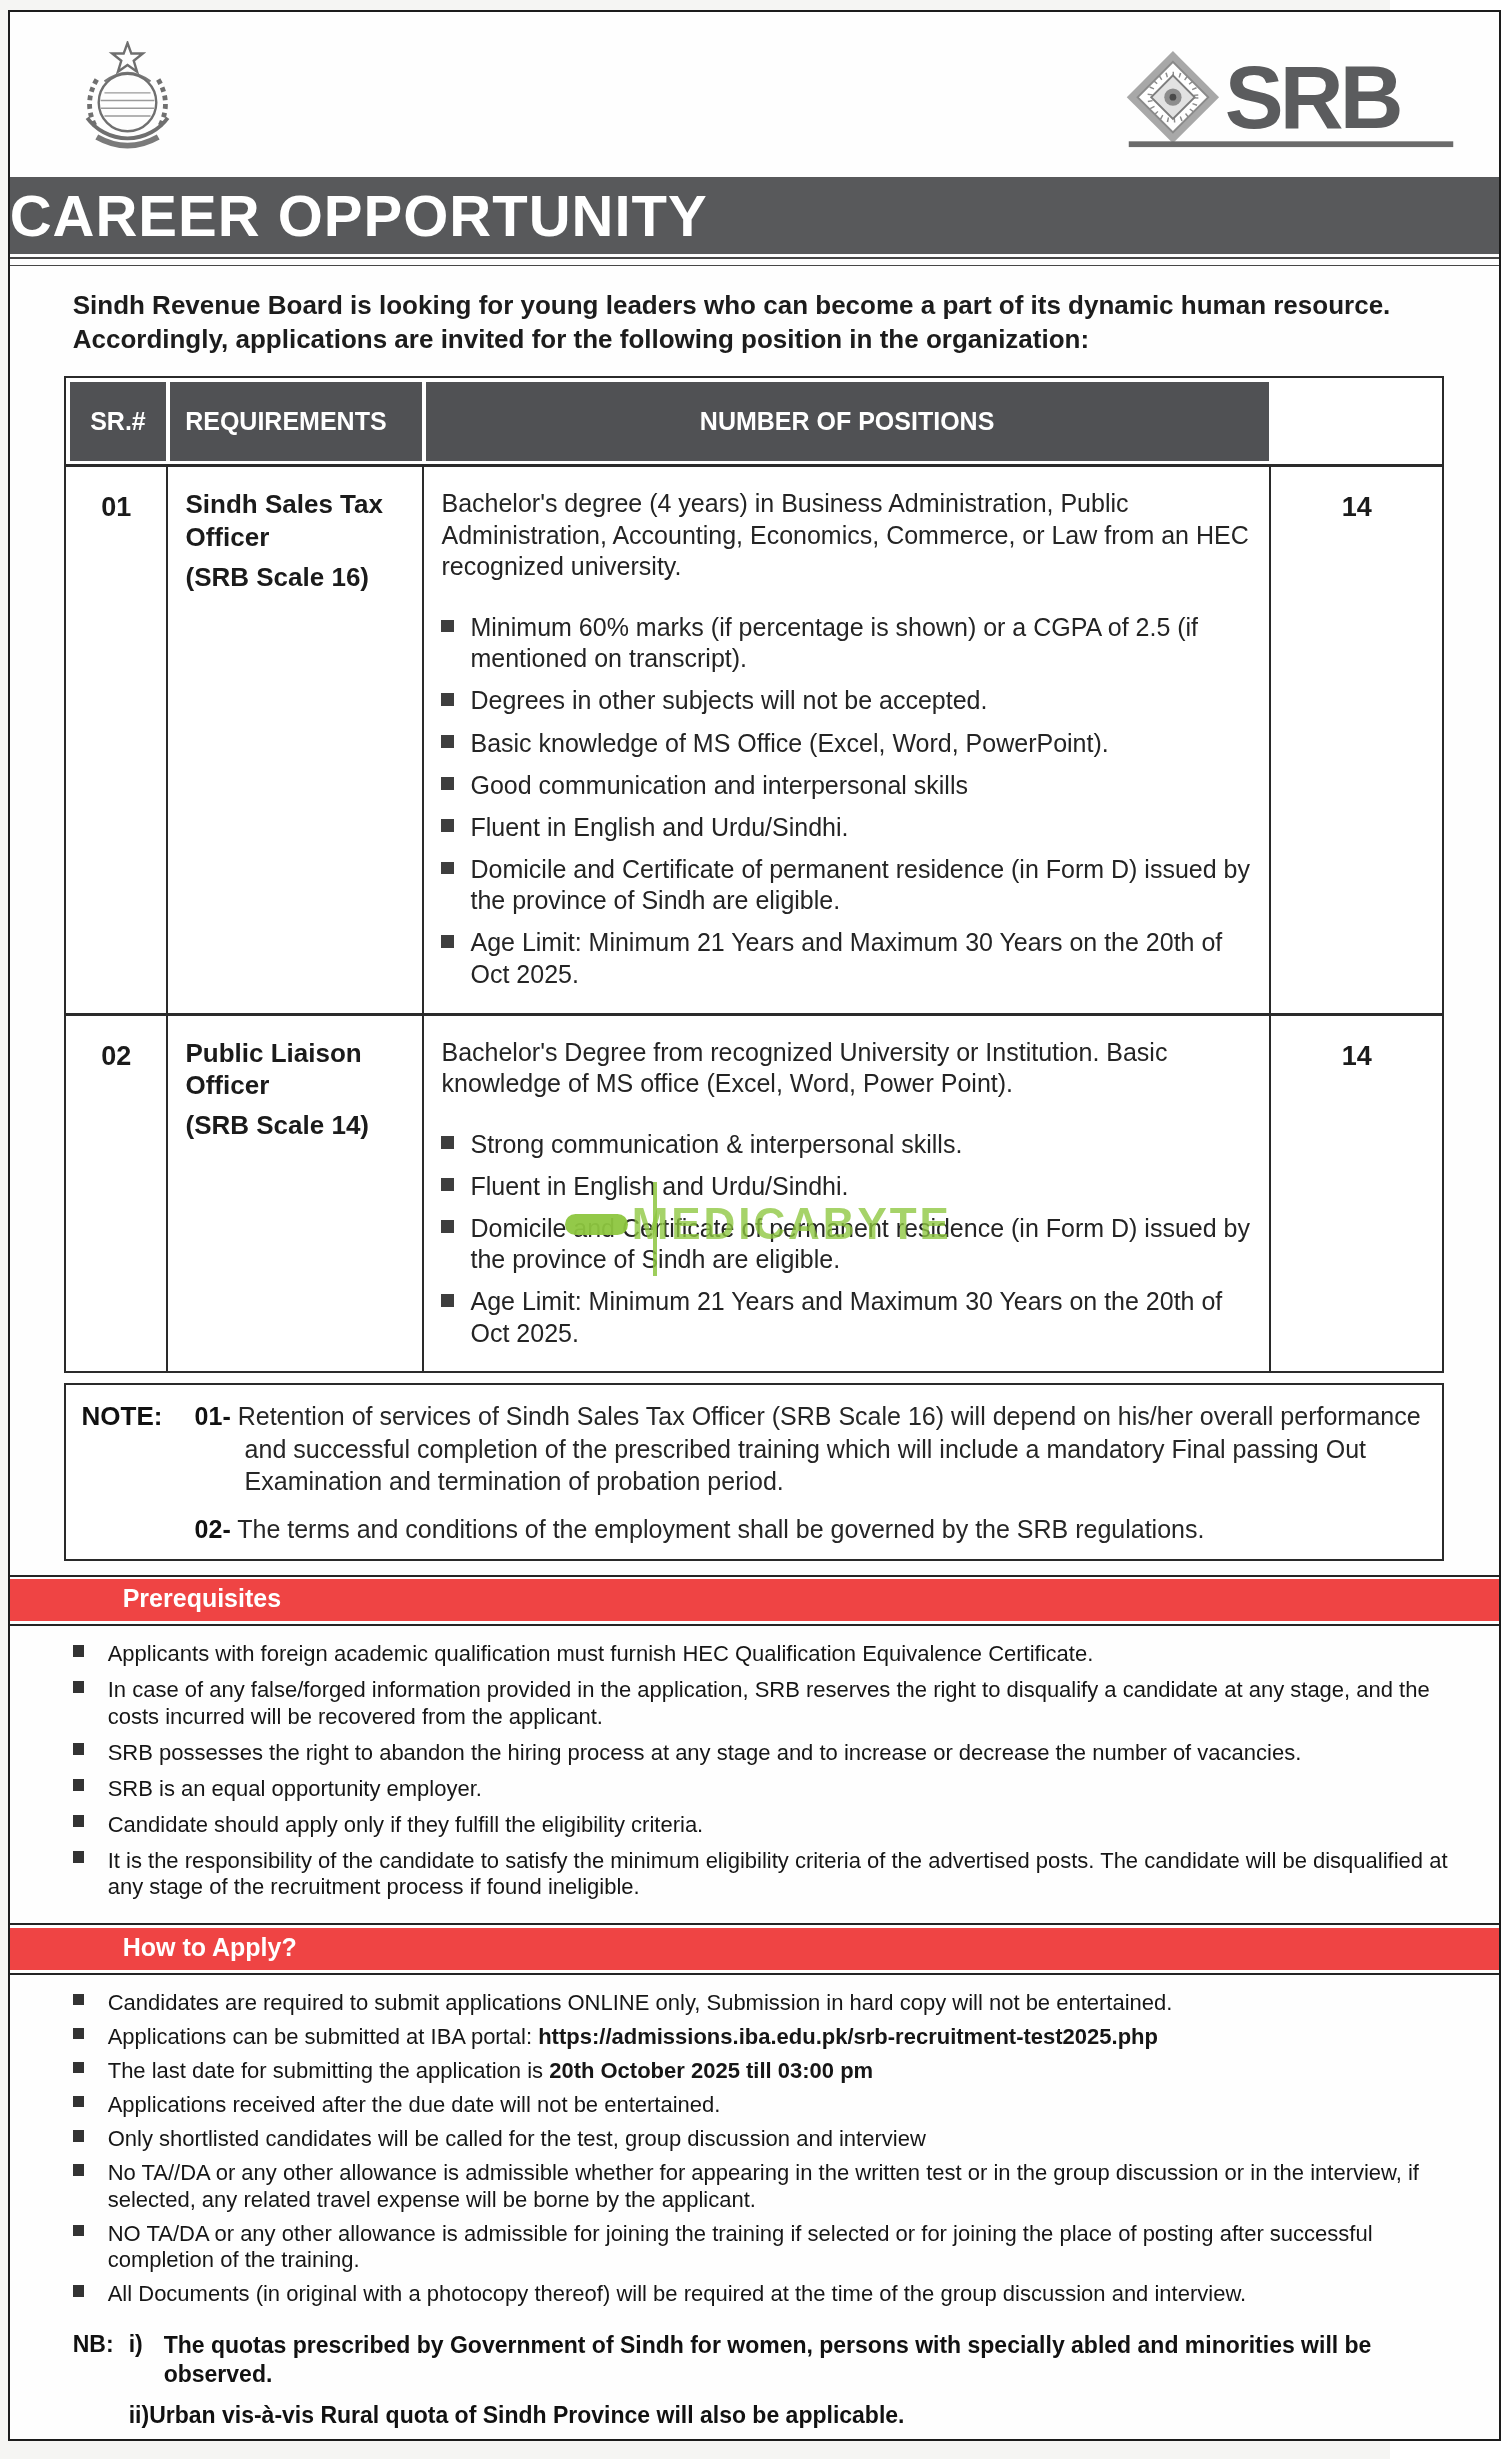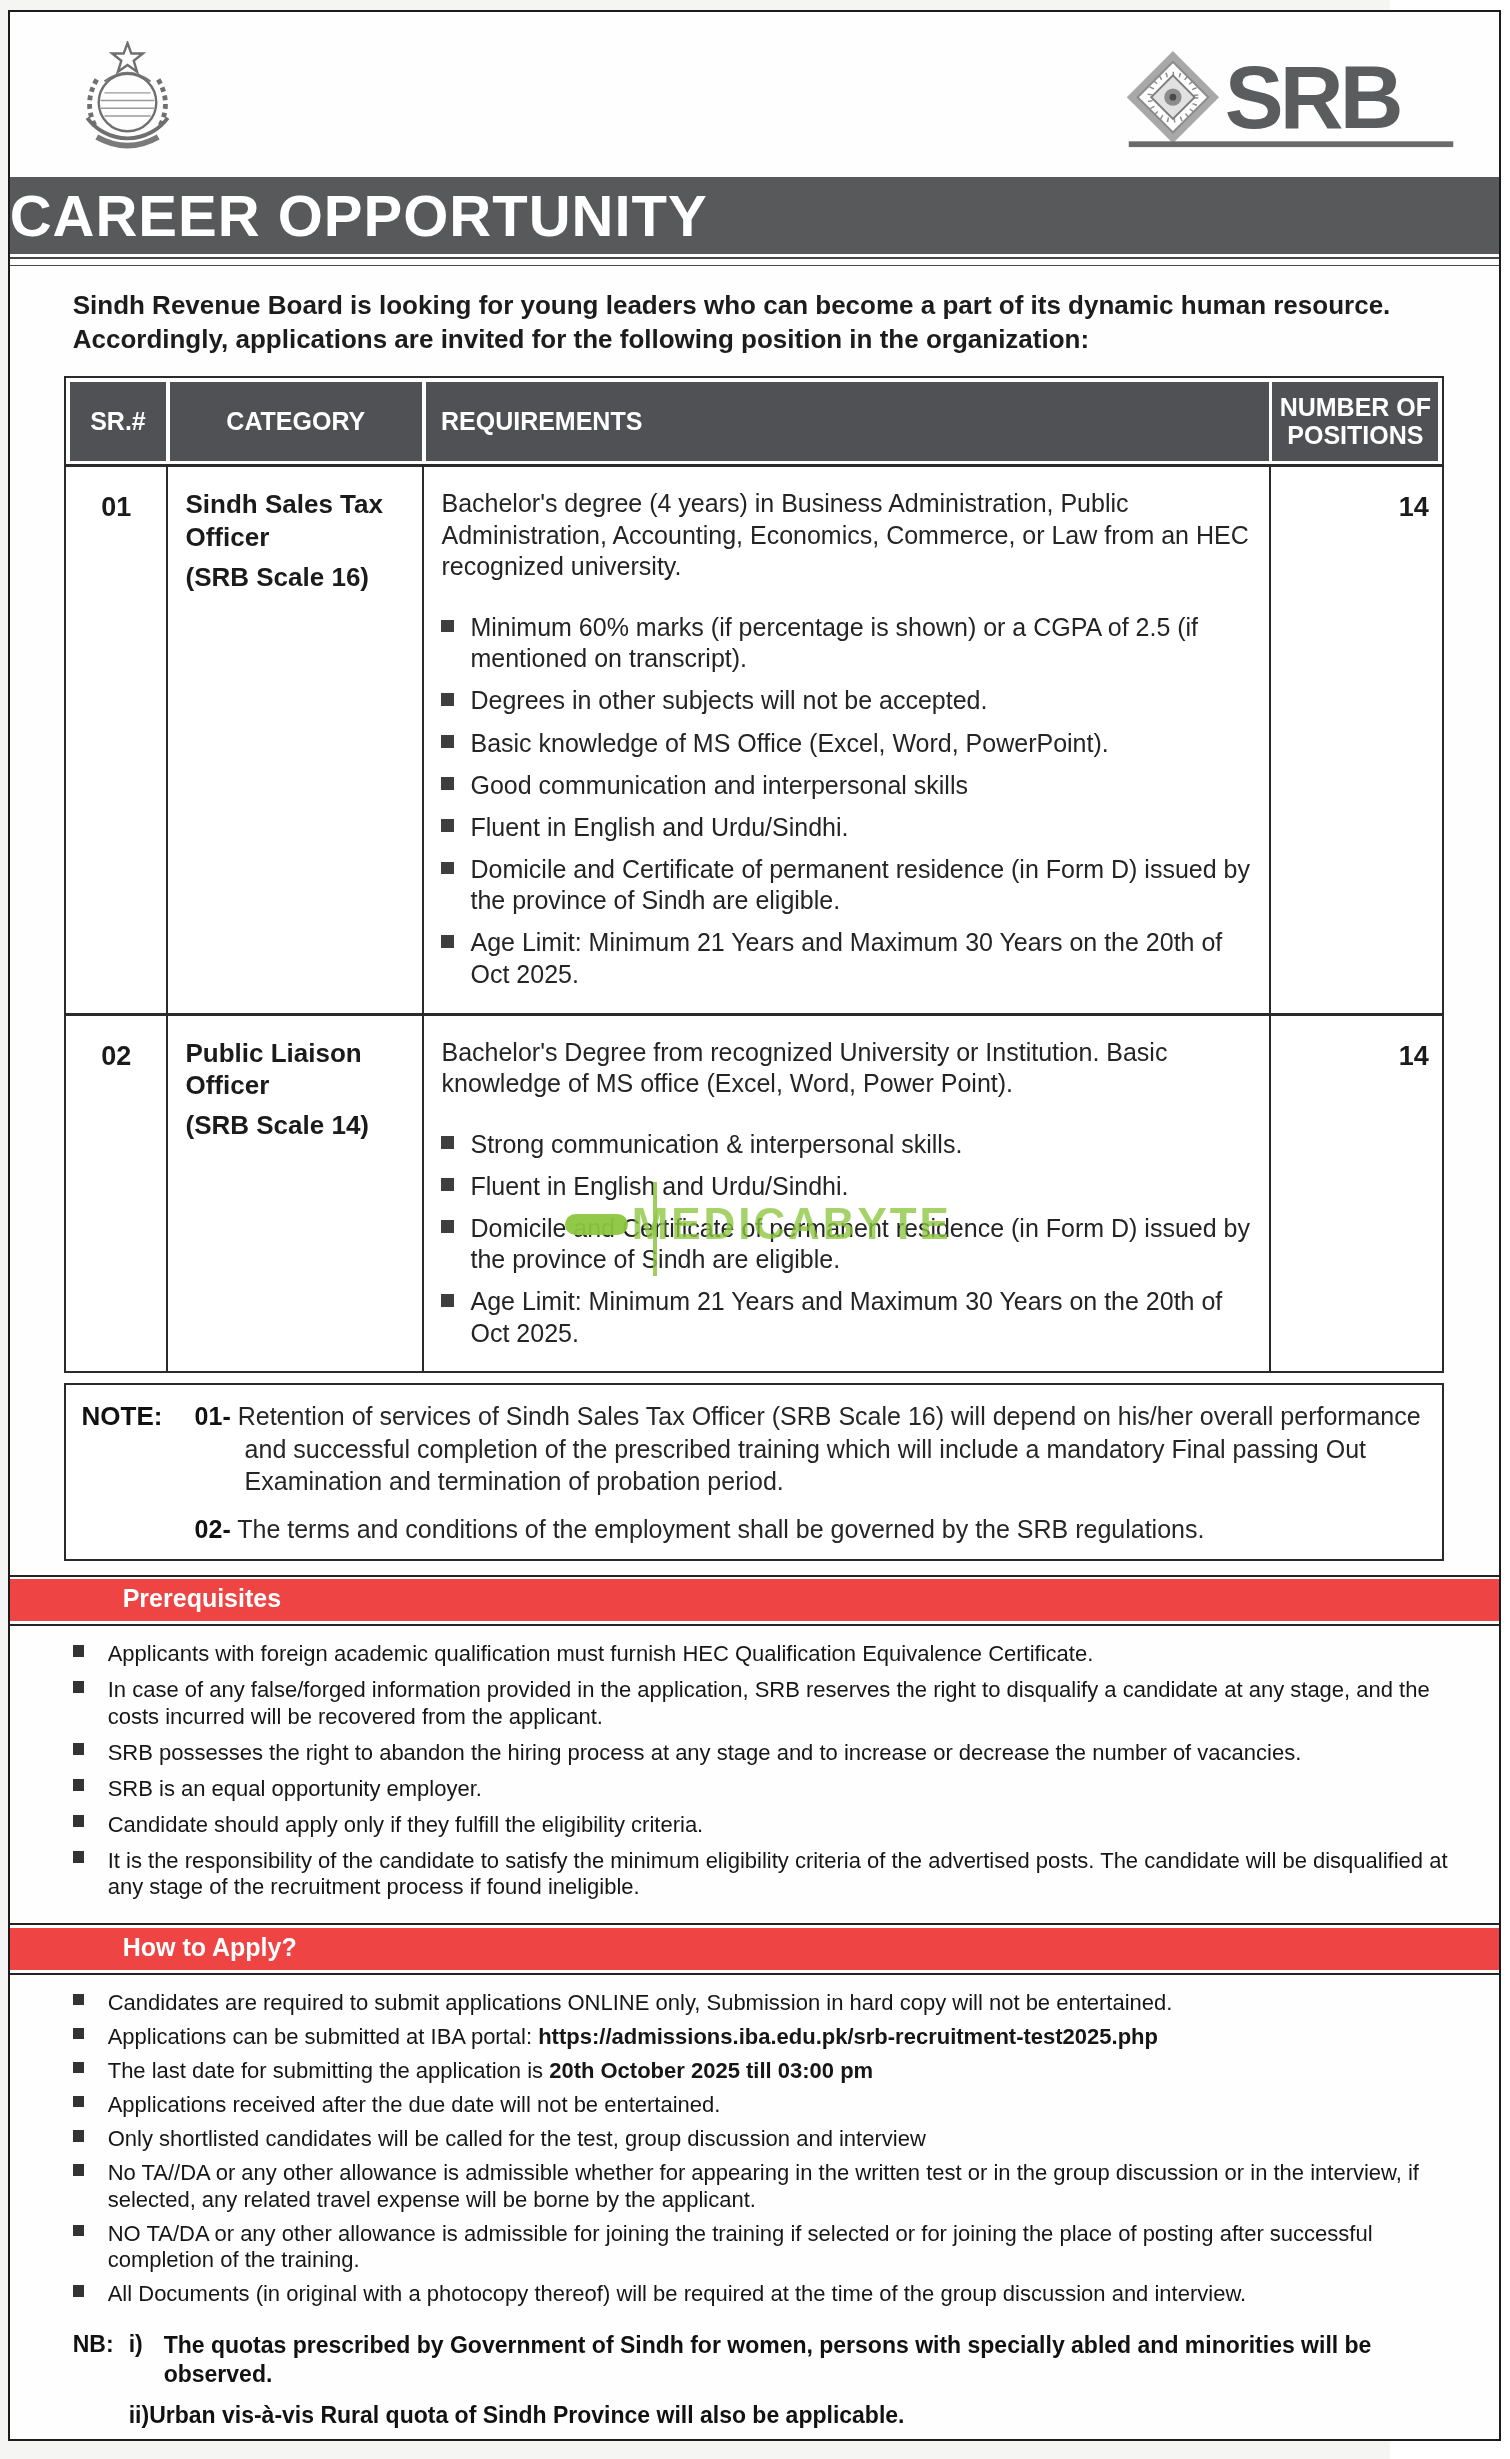--- a/index.html
+++ b/index.html
@@ -37,21 +37,21 @@
   .trow { display:grid; grid-template-columns:100px 256px 847px 1fr; border-top:3.8px solid #2a2a2a; }
   .trow > div { padding:13.4px 13.4px 11.5px; box-sizing:border-box; }
   .trow > div + div { border-left:2.9px solid #2a2a2a; }
   .td-sr { text-align:center; font-weight:bold; font-size:27px; padding-top:25px !important; color:#1b1b1b; }
   .td-cat { font-weight:bold; font-size:26px; line-height:1.25; color:#1b1b1b; padding-top:21px !important; padding-left:17.3px !important; }
   .td-cat .scale { display:block; margin-top:7.7px; }
   .td-req { font-size:25px; line-height:1.26; color:#242424; padding-top:21px !important; padding-left:17.3px !important; padding-right:9.6px !important; }
   .req-bullets { list-style:none; margin:29px 0 0; padding:0; }
   .req-bullets li { position:relative; padding-left:29px; margin-bottom:10.6px; }
   .req-bullets .sq { position:absolute; left:0; top:7.7px; width:12.5px; height:12.5px; background:#3e3e3e; }
-  .td-pos { text-align:right; font-weight:bold; font-size:27px; padding-top:25px !important; color:#1b1b1b; }
+  .td-pos { text-align:center; font-weight:bold; font-size:27px; padding-top:25px !important; color:#1b1b1b; }
   
   .note {
     flex:none; margin:9.6px auto 0; width:1380px; box-sizing:border-box;
     border:2.9px solid #2a2a2a; padding:15.4px 21px 13.4px 15.4px;
     display:flex; font-size:25px; line-height:1.3; color:#262626; background:#fff;
   }
   .note-label { font-weight:800; font-size:26px; width:113px; flex:none; color:#111; }
   .note-items { flex:1; }
   .note-item { padding-left:50px; text-indent:-50px; margin-bottom:15.4px; }
   .note-item:last-child { margin-bottom:0; }
@@ -113,21 +113,20 @@
     </div>
 
     <div class="banner">CAREER OPPORTUNITY</div>
     <div class="banner-lines"></div>
 
     <p class="intro">Sindh Revenue Board is looking for young leaders who can become a part of its dynamic human resource. Accordingly, applications are invited for the following position in the organization:</p>
 
     <div class="jobs">
       <div class="thead">
         <div class="th">SR.#</div>
-        <div class="th">CATEGORY</div>
         <div class="th" style="justify-content:flex-start; padding-left:15.4px; text-align:left;">REQUIREMENTS</div>
         <div class="th">NUMBER OF POSITIONS</div>
       </div>
 
       <div class="trow">
         <div class="td-sr">01</div>
         <div class="td-cat">
           <span>Sindh Sales Tax Officer</span>
           <span class="scale">(SRB Scale 16)</span>
         </div>

